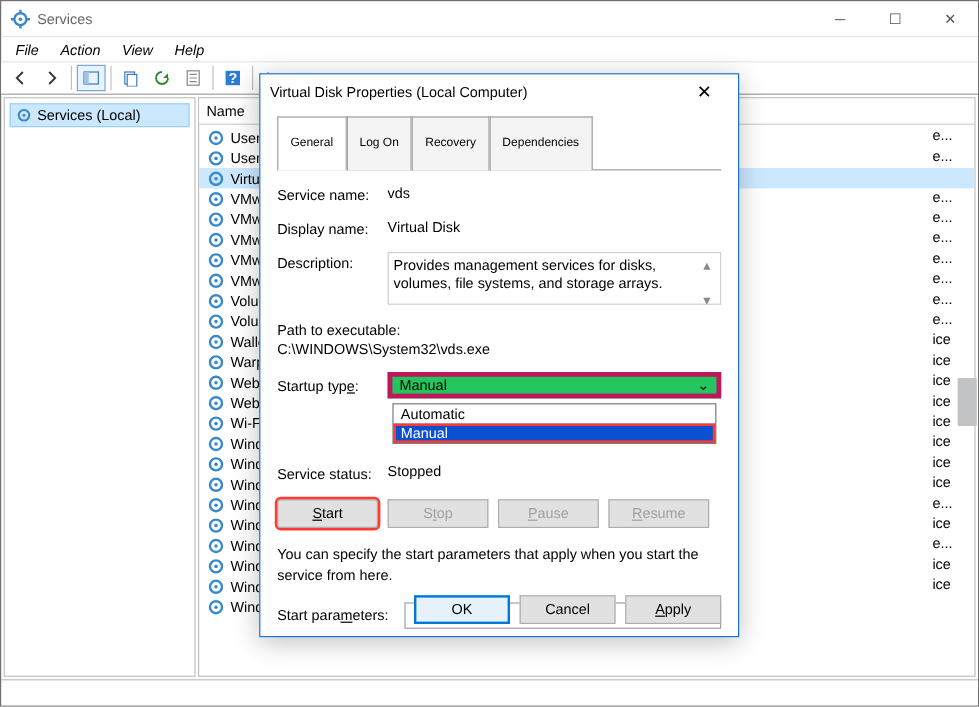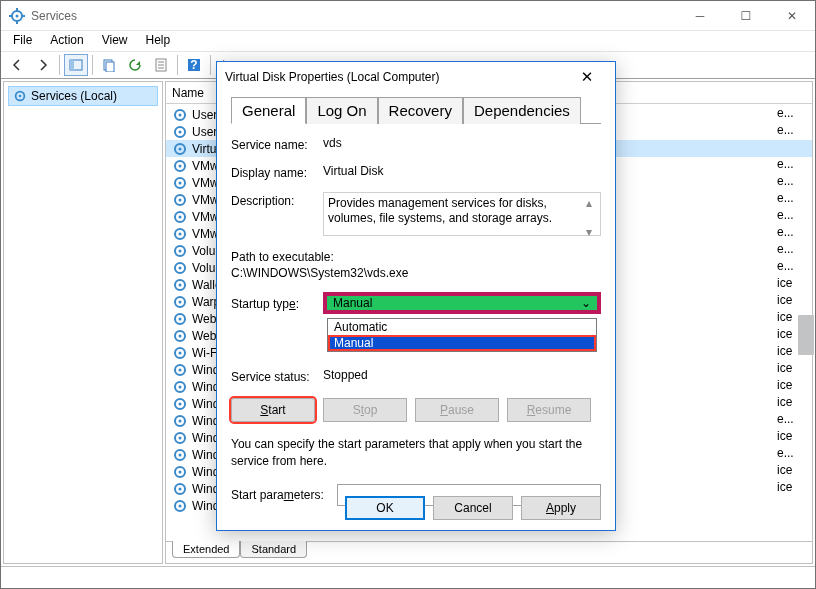--- a/index.html
+++ b/index.html
@@ -3,21 +3,21 @@
 <meta charset="utf-8">
 <style>
   * { box-sizing: border-box; margin: 0; padding: 0; font-family: "Segoe UI", Tahoma, sans-serif; font-size: 12px; }
   body { background: #fff; }
   .window { position: relative; width: 816px; height: 589px; border: 1px solid #707070; background: #fff; }
   .titlebar { height: 30px; display: flex; align-items: center; padding: 0 0 0 8px; border-bottom: 1px solid #e5e5e5; }
   .title-ico { width: 16px; height: 16px; margin-right: 6px; }
   .title-txt { flex: 1; color: #666; }
   .win-btns { display: flex; height: 100%; }
   .win-btn { width: 46px; display: flex; align-items: center; justify-content: center; color: #555; }
-  .menubar { height: 20px; display: flex; align-items: flex-start; padding: 0 4px; gap: 2px; }
+  .menubar { height: 20px; display: flex; align-items: flex-end; padding: 0 4px; gap: 2px; font-style: italic; }
   .menu-item { padding: 2px 8px; }
   .toolbar { height: 28px; display: flex; align-items: center; padding: 0 4px; gap: 2px; border-top: 1px solid #e5e5e5; border-bottom: 1px solid #a0a0a0; background: #fff; }
   .tb-btn { width: 24px; height: 22px; display:flex; align-items:center; justify-content:center; border: 1px solid transparent; }
   .tb-btn.framed { border:1px solid #7aa7d8; background:#eaf3fb; }
   .tb-sep { width:1px; height:20px; background:#c0c0c0; margin:0 2px;}
   .body { position: relative; display: flex; height: calc(100% - 100px); }
   .nav { width: 160px; border-right: 1px solid #c0c0c0; padding: 4px; border: 1px solid #c0c0c0; margin: 2px 0 2px 2px; }
   .nav-item { padding: 2px 4px; background:#cce8ff; border:1px solid #99d1ff; display:flex; align-items:center; gap:4px; }
   .main { flex:1; border:1px solid #c0c0c0; margin:2px 2px 2px 2px; position:relative; overflow:hidden; }
   .list-header { height:22px; border-bottom:1px solid #d0d0d0; display:flex; align-items:center; padding:0 6px; background:#fff; }
@@ -33,21 +33,21 @@
   .statusbar { height:22px; border-top:1px solid #c0c0c0;}
   .scroll-stub {position:absolute; right:1px; top:calc(50% + 20px); width:16px; height:40px; background:#c2c3c5; border-radius:1px;}
 
   
   .dlg { position:absolute; left:215px; top:60px; width:400px; height:470px; background:#fff; border:1px solid #1a6fd8; box-shadow:0 4px 20px rgba(0,0,0,.25); z-index:10; }
   .dlg-tb { height:30px; display:flex; align-items:center; padding:0 8px;gap:24px;}
   .dlg-tb .t { flex:1;}
   .dlg-close { width:40px; text-align:center; font-size:15px;}
   .dlg-body { padding: 0 14px 10px 14px; }
   .dlg-tabs { display:flex; gap:0; border-bottom:1px solid #a0a0a0; margin-top:4px;}
-  .dlg-tab { padding:4px 10px; border:1px solid #a0a0a0; border-bottom:none; background:#f4f4f4; position:relative; top:1px; font-size:15px;}
+  .dlg-tab { padding:16px 10px; border:1px solid #a0a0a0; border-bottom:none; background:#f4f4f4; position:relative; top:1px; font-size:10px;}
   .dlg-tab.act { background:#fff; border-bottom:1px solid #fff;}
   .frow { display:flex; align-items:flex-start; margin-top:12px;}
   .flab { width:92px; padding-top:2px;}
   .fval { flex:1;}
   .desc-box { border:1px solid #d0d0d0; height:44px; padding:3px 33px 3px 4px; position:relative; line-height:1.25;}
   .desc-sc { position:absolute; right:2px; top:3px; width:12px; display:flex; flex-direction:column; gap:14px; color:#888; font-size:9px;}
   .combo { height:22px; border:4px solid #be185d; background:#22c55e; display:flex; align-items:center; padding:0 6px; position:relative;}
   .combo .arr { position:absolute; right:6px;}
   .dd { position:absolute; left:0; top:22px; right:0; border:1px solid #7a7a7a; background:#fff; z-index:5;}
   .dd div { padding:1px 6px;}
@@ -355,24 +355,20 @@
           <span>ice</span>
           <span>ice</span>
           <span>ice</span>
           <span>ice</span>
           <span>e...</span>
           <span>ice</span>
           <span>e...</span>
           <span>ice</span>
           <span>ice</span>
         </div>
-      <div class="tabs-bot">
-        <div class="btab">Extended</div>
-        <div class="btab inact">Standard</div>
-      </div>
     </div>
   </div>
   <div class="scroll-stub"></div>
   <div class="statusbar"></div>
 
   <div class="dlg">
     <div class="dlg-tb">
       <div class="t">Virtual Disk Properties (Local Computer)</div>
       <div class="dlg-close">✕</div>
     </div>

